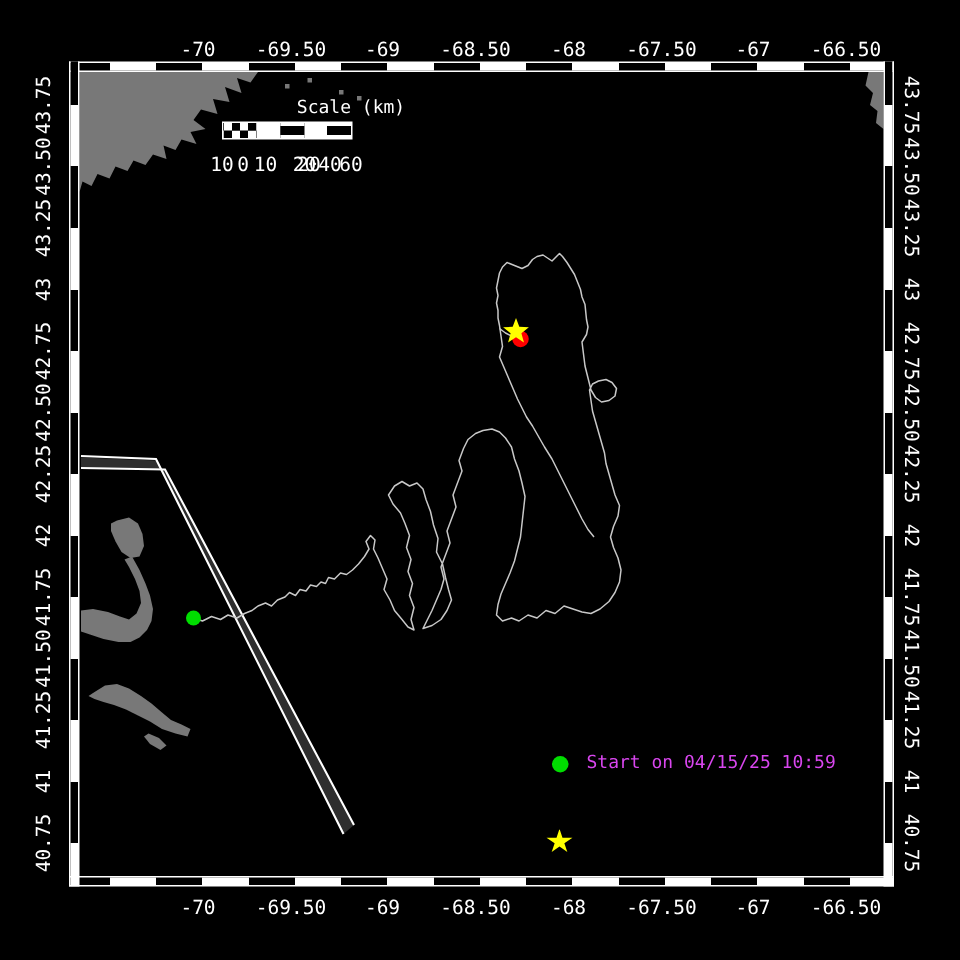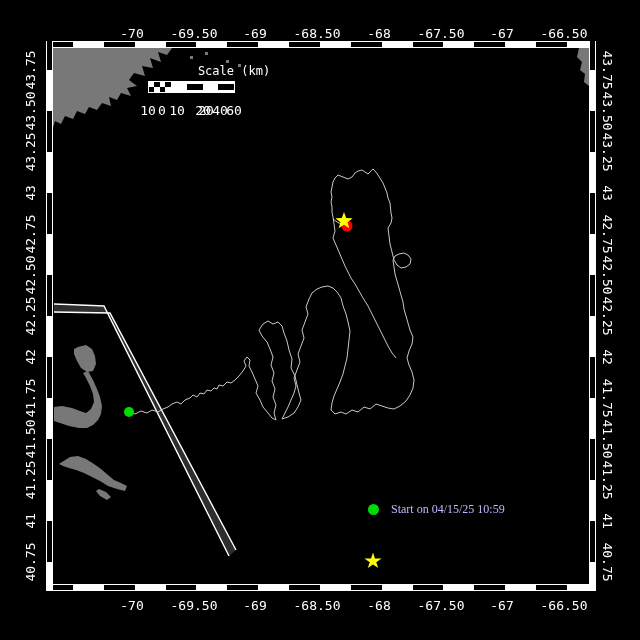--- a/index.html
+++ b/index.html
@@ -38,21 +38,21 @@
       repeating-linear-gradient(90deg,#fff 0 5.5px,#000 5.5px 11px),
       repeating-linear-gradient(90deg,#000 0 5.5px,#fff 5.5px 11px);
     background-size:100% 50%,100% 50%;
     background-position:0 0,0 100%;
     background-repeat:no-repeat,no-repeat;}
   .sb-seg{flex:1;}
   .sb-white{background:#fff;}
   .sb-striped{background:linear-gradient(180deg,#fff 0 2px,#000 2px 8px,#fff 8px 100%);}
   .sb-label{position:absolute;transform:translateX(-50%);top:103px;font-size:13px;}
   
-  .legend-row{position:absolute;left:363px;height:16px;display:flex;align-items:center;color:#c4b5fd;font-family:Liberation Serif, serif;}
+  .legend-row{position:absolute;left:363px;height:16px;display:flex;color:#d946ef;}
   .legend-marker{width:20px;display:flex;justify-content:center;align-items:center;flex:none;}
   .legend-dot{width:11px;height:11px;border-radius:50%;}
   .legend-star{width:18px;height:17px;
     clip-path:polygon(50% 0%,61% 35%,98% 35%,68% 57%,79% 91%,50% 70%,21% 91%,32% 57%,2% 35%,39% 35%);}
   .legend-label{font-size:12px;margin-left:8px;white-space:nowrap;}
 </style>
 </head>
 <body>
 
 <div class="screen">

